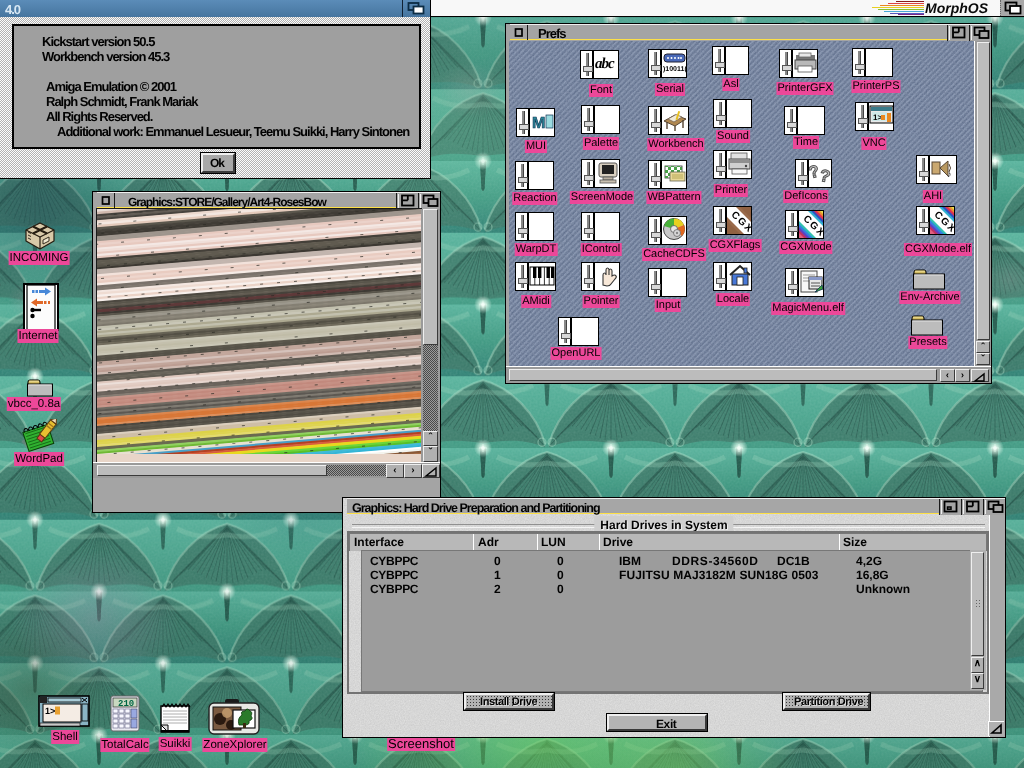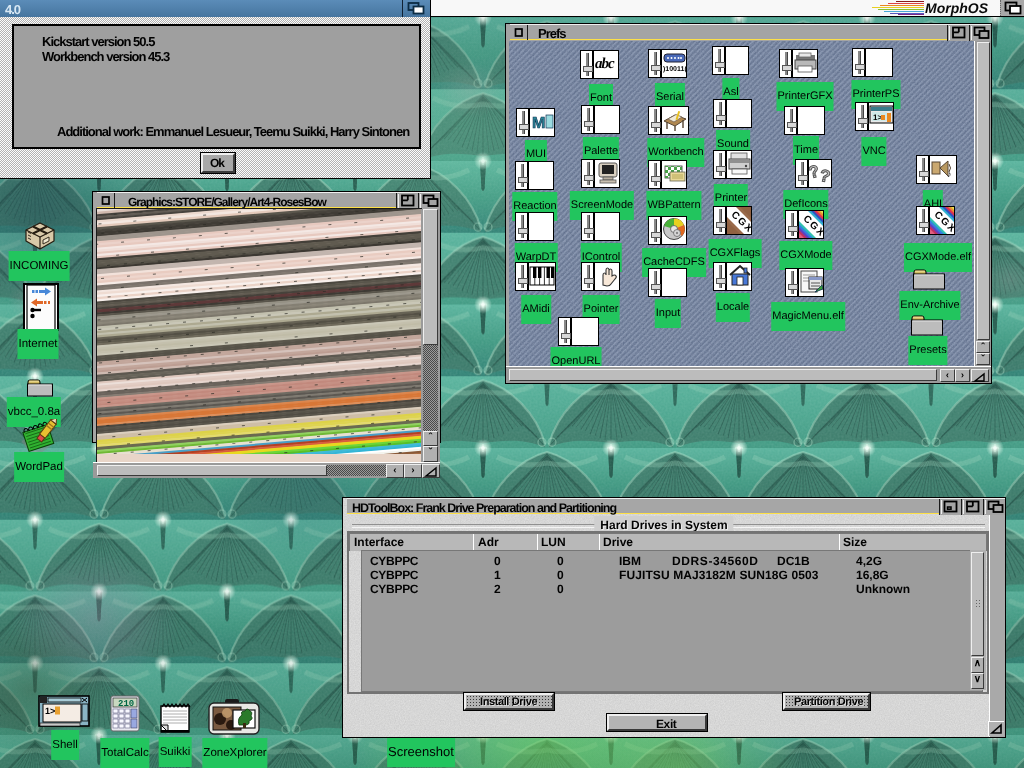--- a/index.html
+++ b/index.html
@@ -1,17 +1,17 @@
 <!DOCTYPE html>
 <html><head><meta charset="utf-8"><style>
 html,body{margin:0;padding:0;width:1024px;height:768px;overflow:hidden;background:#3e9b86;font-family:"Liberation Sans",sans-serif;}
 *{-webkit-font-smoothing:antialiased;text-rendering:geometricPrecision;}
 .abs{position:absolute;}
 .at{font-weight:bold;font-size:12px;letter-spacing:-1px;color:rgba(0,0,0,.99);white-space:pre;}
-.lbl{position:absolute;background:#22c55e;color:rgba(0,0,0,.99);font-size:11px;line-height:13px;padding:8px 1px;white-space:nowrap;}
+.lbl{position:absolute;background:#ec4899;color:rgba(0,0,0,.99);font-size:11px;line-height:13px;padding:0 1px;white-space:nowrap;}
 .dith{background-image:repeating-conic-gradient(#fcfcfc 0 25%,#b2b2b2 0 50%);background-size:2px 2px;}
 .dithd{background-image:repeating-conic-gradient(#9a9a9a 0 25%,#4a4a4a 0 50%);background-size:2px 2px;}
 .dots{background-color:#b2b2b2;background-image:radial-gradient(#3a3a3a 34%,rgba(0,0,0,0) 40%);background-size:3px 3px;}
 .win{position:absolute;box-shadow:0 0 0 1px #000;}
 .tbar{position:absolute;left:4px;top:0;right:0;height:16px;background:#a4a4a4;border-top:1px solid #efefef;border-bottom:1px solid #fde047;box-sizing:border-box;padding-left:20px;}
 .gad{position:absolute;top:0;height:16px;background:#a4a4a4;border-left:1px solid #1a1a1a;box-sizing:border-box;}
 .gad:before{content:"";position:absolute;left:1px;top:1px;right:0;bottom:1px;border-left:1px solid #efefef;}
 .bev{border-top:1px solid #efefef;border-left:1px solid #efefef;border-right:1px solid #3a3a3a;border-bottom:1px solid #3a3a3a;box-sizing:border-box;}
 .arr{position:absolute;font-size:10px;line-height:12px;text-align:center;color:#000;font-weight:bold;}
 </style></head>
@@ -117,20 +117,23 @@
    <div class="abs" style="right:0;top:0;width:26px;height:17px;">
      <svg width="26" height="17">
           <rect x="4.5" y="3" width="10" height="7" fill="none" stroke="#0c2c44" stroke-width="1.8"></rect>
           <rect x="9.5" y="6.5" width="10" height="7" fill="#fff" stroke="#0c2c44" stroke-width="1.8"></rect>
         </svg>
    </div>
  </div>
  <div class="abs" style="left:12px;top:24px;width:405px;height:121px;background:#9f9f9f;border:2px solid #000;">
   <div class="at" style="position:absolute;left:28px;top:8px;line-height:15px;font-size:13px;">Kickstart version 50.5
 Workbench version 45.3</div>
+  <div class="at" style="position:absolute;left:32px;top:53px;line-height:15px;font-size:13px;">Amiga Emulation © 2001
+Ralph Schmidt, Frank Mariak
+All Rights Reserved.</div>
   <div class="at" style="position:absolute;left:27px;top:98px;line-height:15px;font-size:13px;margin-left:16px;">Additional work: Emmanuel Lesueur, Teemu Suikki, Harry Sintonen</div>
  </div>
  <div class="abs" style="left:200px;top:152px;width:34px;height:20px;background:#a8a8a8;border:1px solid #000;">
    <div class="abs bev" style="left:0;top:0;right:0;bottom:0;border-width:2px;"></div>
    <div class="at" style="position:absolute;left:9px;top:3px;">Ok</div>
  </div>
 </div>
 
 <div class="win" id="prefs" style="left:506px;top:24px;width:485px;height:359px;background:#a4a4a4;">
  <div class="tbar">
@@ -539,21 +542,21 @@
    <div class="abs arr bev" style="left:434px;top:2px;width:15px;height:13px;background:#b0b0b0;">‹</div>
    <div class="abs arr bev" style="left:449px;top:2px;width:15px;height:13px;background:#b0b0b0;">›</div>
    <div class="abs bev" style="left:465px;top:2px;width:18px;height:13px;background:#b0b0b0;">
      <svg width="16" height="11">
           <path d="M3,9 L12,9 L12,2 Z" fill="none" stroke="#000" stroke-width="1.4"></path>
         </svg>
    </div>
  </div>
 </div>
 
-<div class="win" id="gfx" style="left:93px;top:192px;width:347px;height:250px;background:#a4a4a4;">
+<div class="win" id="gfx" style="left:93px;top:192px;width:347px;height:320px;background:#a4a4a4;">
  <div class="tbar">
   <div class="abs" style="left:0;top:0;width:17px;height:15px;">
     <svg width="17" height="15">
           <rect x="5.5" y="4" width="6.5" height="7" fill="none" stroke="#000" stroke-width="1.7"></rect>
         </svg>
   </div>
   <div class="abs" style="left:17px;top:0;width:1px;height:15px;background:#1a1a1a;"></div>
   <span class="at" style="position:absolute;left:31px;top:2px;font-size:12px;">Graphics:STORE/Gallery/Art4-RosesBow</span>
   <div class="gad" style="right:22px;width:22px;">
     <svg width="22" height="16">
@@ -761,21 +764,21 @@
 <div class="win" id="hdt" style="left:343px;top:498px;width:662px;height:239px;background:#cfcfcf;">
  <svg class="abs" width="662" height="239" style="left:0;top:0">
    <filter id="stucco">
         <feTurbulence type="fractalNoise" baseFrequency=".8" numOctaves="3"></feTurbulence>
         <feColorMatrix type="matrix" values="0 0 0 0 .90 0 0 0 0 .90 0 0 0 0 .89 0 0 0 .62 0"></feColorMatrix>
       </filter>
    <rect width="662" height="239" fill="#c9c9c9"></rect>
    <rect width="662" height="239" filter="url(#stucco)"></rect>
  </svg>
  <div class="tbar" style="background:#a6a6a6;">
-  <span class="at" style="position:absolute;left:5px;top:2px;font-size:12.5px;">HDToolBox: Frank Drive Preparation and Partitioning</span>
+  <span class="at" style="position:absolute;left:5px;top:2px;font-size:12.5px;">Graphics: Hard Drive Preparation and Partitioning</span>
   <div class="gad" style="right:44px;width:22px;">
     <svg width="22" height="16">
           <rect x="4.5" y="2.5" width="12" height="10" fill="none" stroke="#000" stroke-width="1.8"></rect>
           <rect x="7.5" y="8" width="3.5" height="2.2" fill="none" stroke="#000" stroke-width="1.5"></rect>
         </svg>
   </div>
   <div class="gad" style="right:22px;width:22px;">
     <svg width="22" height="16">
           <rect x="5" y="2.5" width="11.5" height="10" fill="none" stroke="#000" stroke-width="1.8"></rect>
           <path d="M10.8,3 V7.3 M5.5,7.3 H10.8" stroke="#000" stroke-width="1.8" fill="none"></path>

